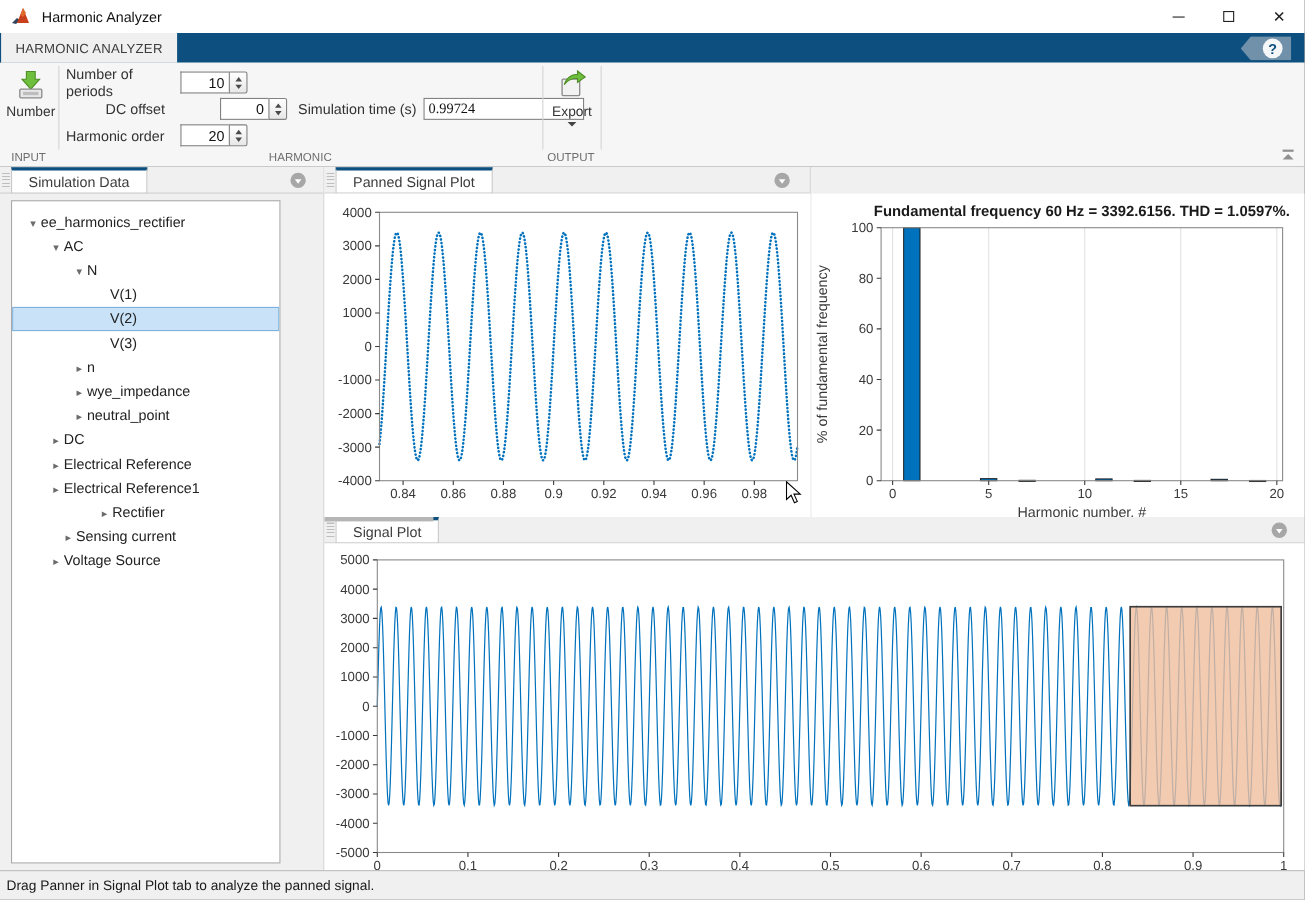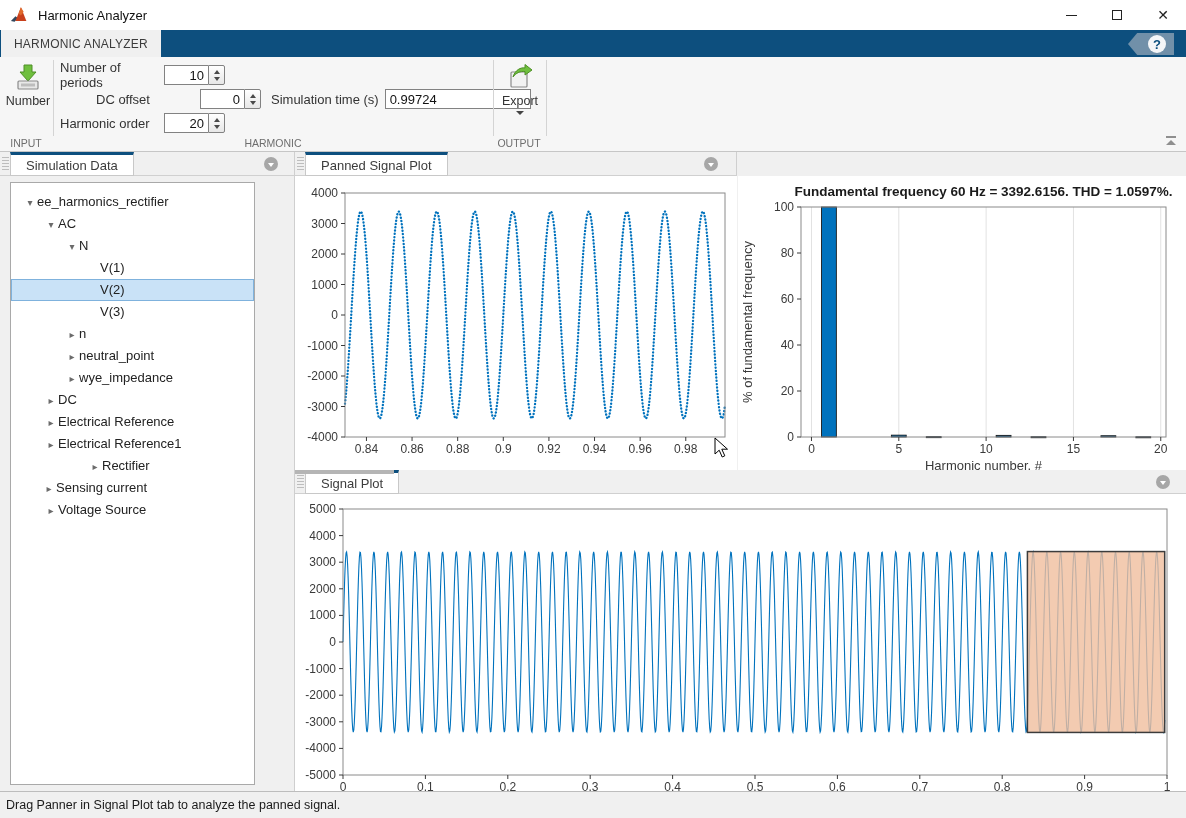--- a/index.html
+++ b/index.html
@@ -36,21 +36,21 @@
   .optrow { position:absolute; height:20px; display:flex; align-items:center; }
   .optlabel { font-size:13px; color:#333; }
   .spinbox { display:flex; height:20px; }
   .spinbox input { width:44px; height:20px; border:1px solid #828282; border-right:none; font-size:13px;
     text-align:right; padding-right:4px; font-family:"Liberation Sans",sans-serif; color:#111; background:#fff; }
   .spinbtns { width:17px; height:20px; border:1px solid #828282; background:linear-gradient(#ffffff,#e7e7e7);
     display:flex; flex-direction:column; align-items:center; justify-content:center; gap:3px; border-radius:0 2px 2px 0; }
   .up { width:0; height:0; border-left:3.5px solid transparent; border-right:3.5px solid transparent; border-bottom:4px solid #4a4a4a; }
   .down { width:0; height:0; border-left:3.5px solid transparent; border-right:3.5px solid transparent; border-top:4px solid #4a4a4a; }
   .simtimeinput { width:146px; height:20px; border:1px solid #828282; font-size:13px; padding-left:4px;
-    font-family:Liberation Sans, sans-serif; color:#111; background:#fff; }
+    font-family:Liberation Serif, serif; color:#111; background:#fff; }
   .collapsestrip { position:absolute; right:8px; bottom:6px; width:14px; display:flex; flex-direction:column; align-items:center; }
   .collapsestrip .bar { width:10px; height:2px; background:#8f8f8f; margin-bottom:2px; }
   .collapsestrip .tri { width:0; height:0; border-left:5px solid transparent; border-right:5px solid transparent; border-bottom:5px solid #8f8f8f; }
   
   .panel { position:absolute; background:#f0f0f0; }
   .tabrow { position:absolute; left:0; top:0; right:0; height:24px; background:#f0f0f0; border-bottom:1px solid #d0d0d0; }
   .grip { position:absolute; left:2px; top:5px; width:7px; height:14px;
     background:repeating-linear-gradient(#bdbdbd 0 1px, transparent 1px 3px); }
   .doctab { position:absolute; top:0; height:24px; background:#ffffff; border:1px solid #c8c8c8;
     border-top:3px solid #0d4f7e; font-size:13px; color:#3c3c3c; display:flex; align-items:center; padding:0 15px; }
@@ -176,27 +176,27 @@
       </div>
   </div>
   <div class="treebox" id="tree">
       <div class="treerow" style="padding-left: 12px;"><span class="expander">▾</span><span>ee_harmonics_rectifier</span></div>
       <div class="treerow" style="padding-left: 33px;"><span class="expander">▾</span><span>AC</span></div>
       <div class="treerow" style="padding-left: 54px;"><span class="expander">▾</span><span>N</span></div>
       <div class="treerow" style="padding-left: 89px;"><span>V(1)</span></div>
       <div class="treerow sel" style="padding-left: 89px;"><span>V(2)</span></div>
       <div class="treerow" style="padding-left: 89px;"><span>V(3)</span></div>
       <div class="treerow" style="padding-left: 54px;"><span class="expander">▸</span><span>n</span></div>
+      <div class="treerow" style="padding-left: 54px;"><span class="expander">▸</span><span>wye_impedance</span></div>
       <div class="treerow" style="padding-left: 54px;"><span class="expander">▸</span><span>neutral_point</span></div>
-      <div class="treerow" style="padding-left: 54px;"><span class="expander">▸</span><span>wye_impedance</span></div>
       <div class="treerow" style="padding-left: 33px;"><span class="expander">▸</span><span>DC</span></div>
       <div class="treerow" style="padding-left: 33px;"><span class="expander">▸</span><span>Electrical Reference</span></div>
       <div class="treerow" style="padding-left: 33px;"><span class="expander">▸</span><span>Electrical Reference1</span></div>
       <div class="treerow" style="padding-left: 33px; margin-left: 44px;"><span class="expander">▸</span><span>Rectifier</span></div>
-      <div class="treerow" style="padding-left: 31px;"><span class="expander">▸</span><span>Sensing current</span></div>
+      <div class="treerow" style="padding-left: 44px;"><span class="expander">▸</span><span>Sensing current</span></div>
       <div class="treerow" style="padding-left: 33px;"><span class="expander">▸</span><span>Voltage Source</span></div>
     </div>
 </div>
 
 <div class="panel" style="left:295px; top:152px; width:442px; height:318px; border-right:1px solid #cfcfcf;">
   <div class="tabrow">
     <div class="grip"></div>
     <div class="doctab" style="left:10px;">Panned Signal Plot</div>
     <div class="circlebtn" style="right:18px;">
         <span class="tri"></span>

